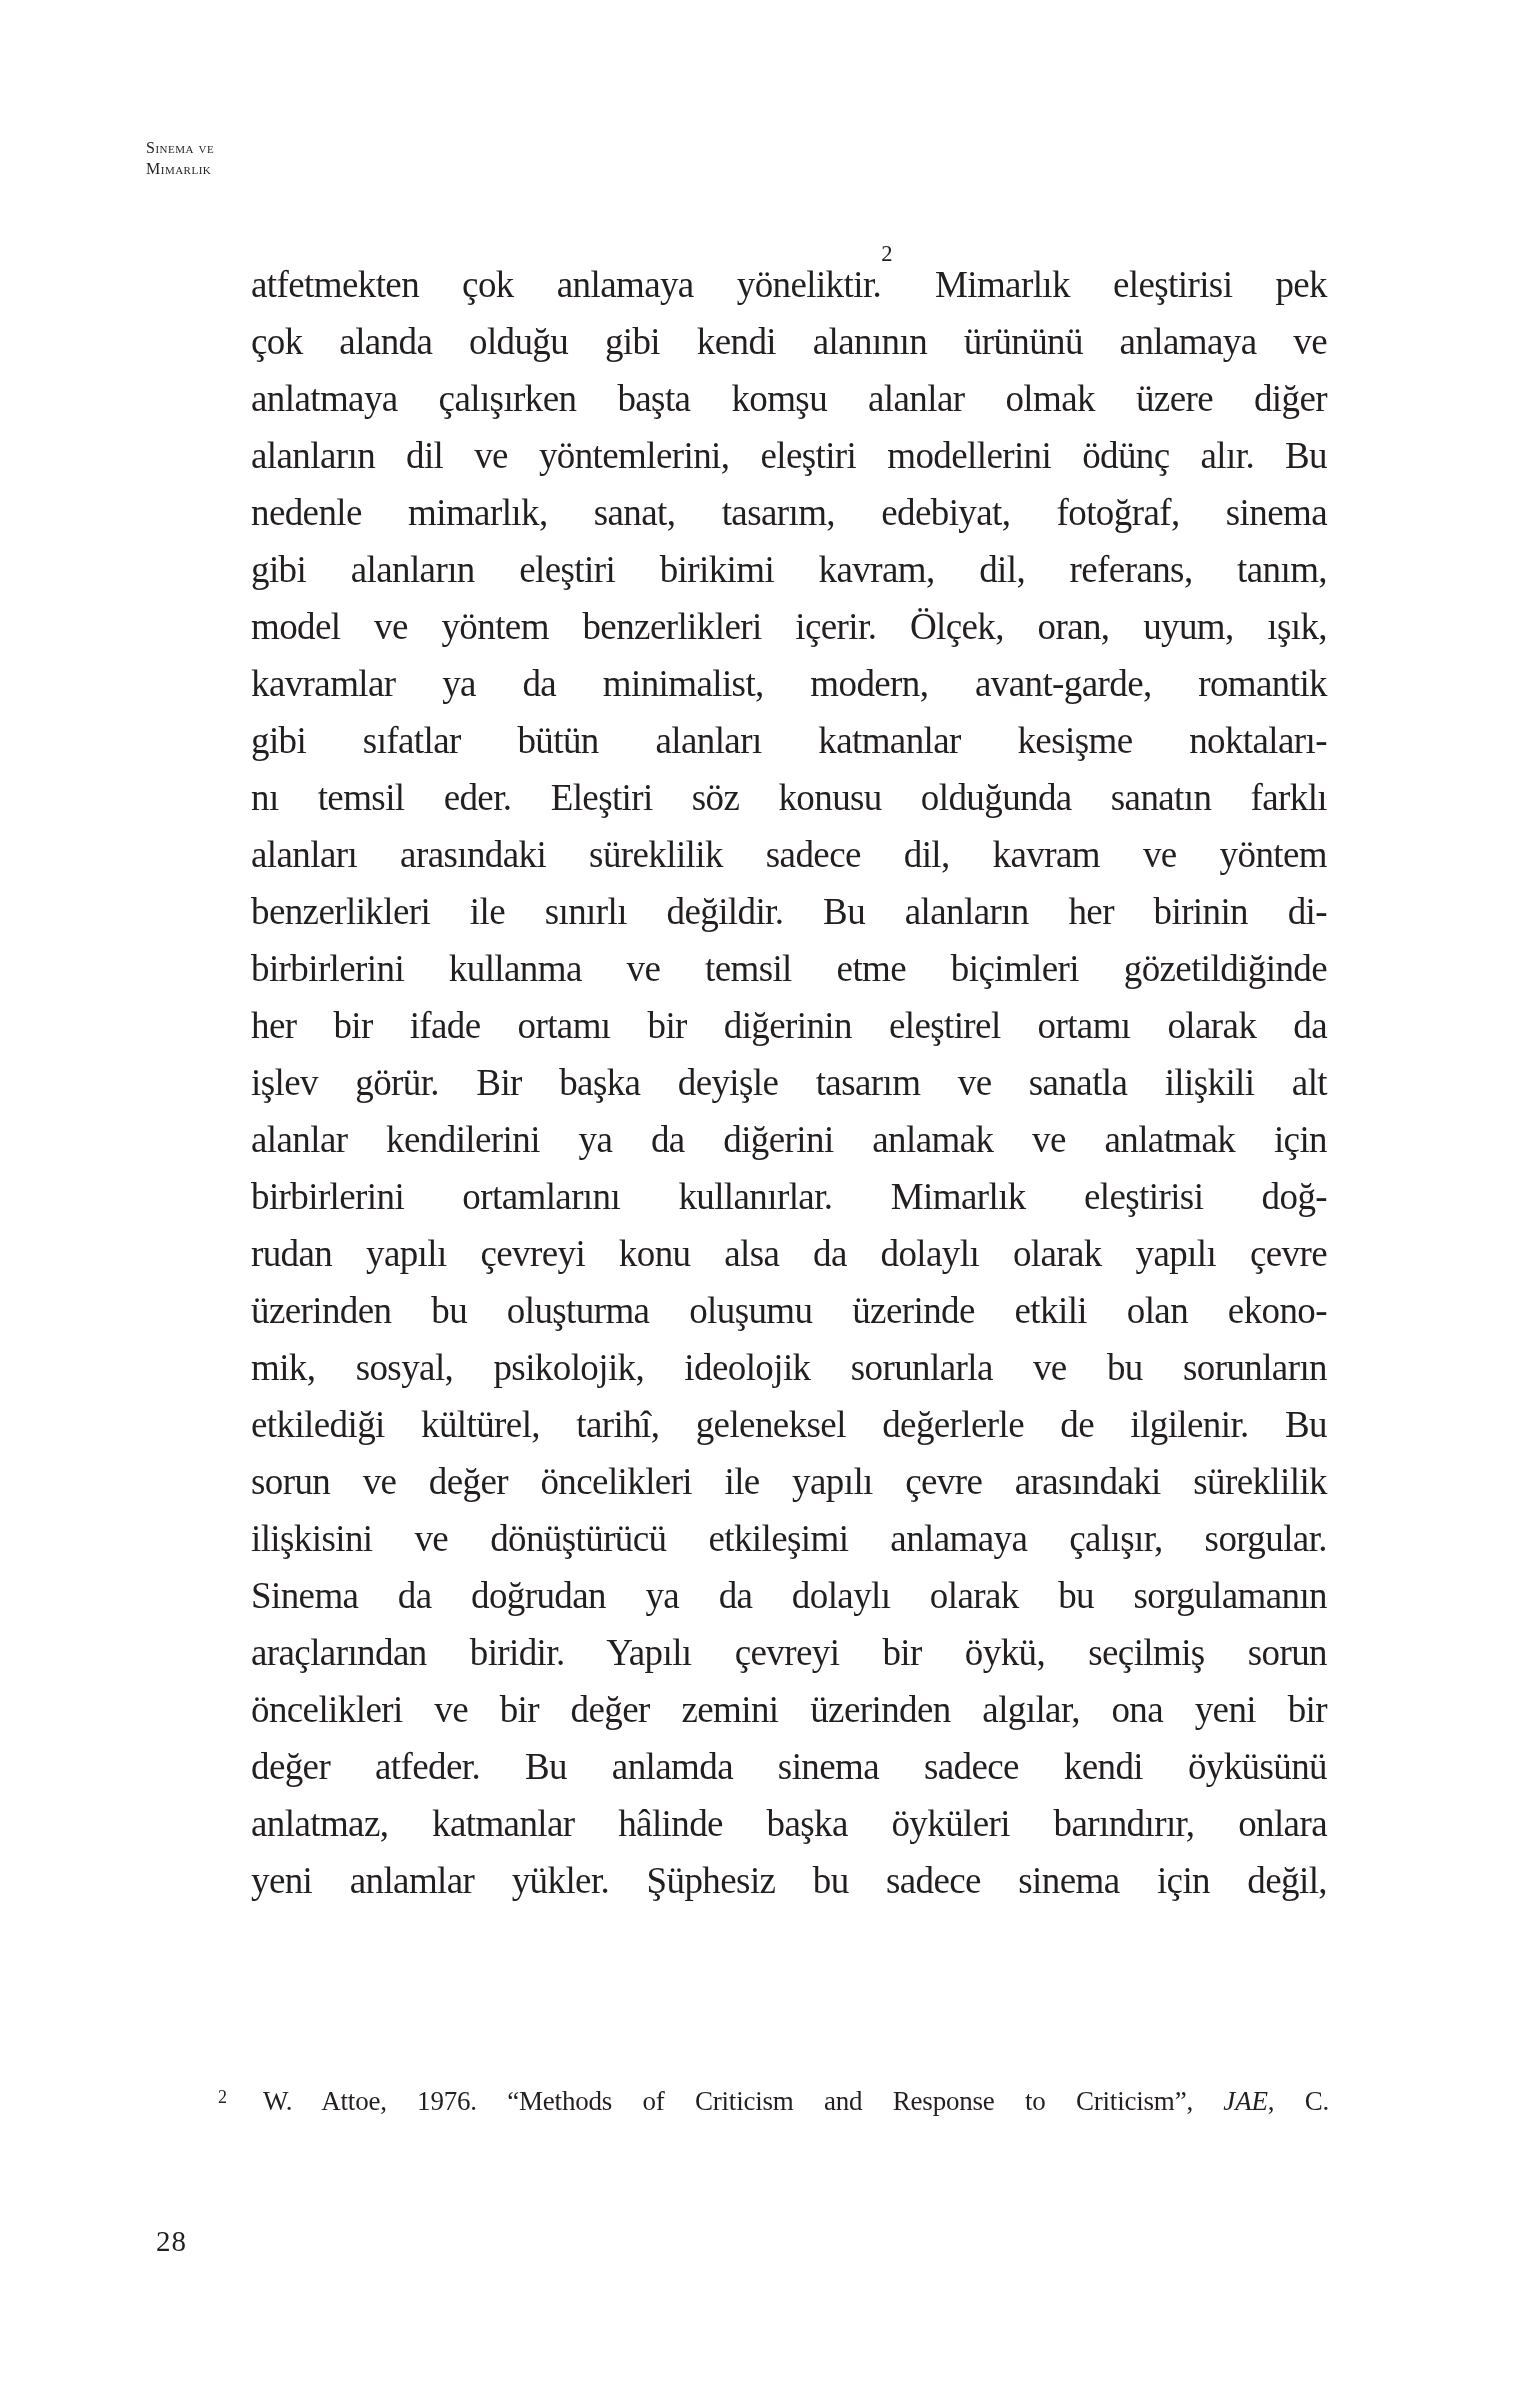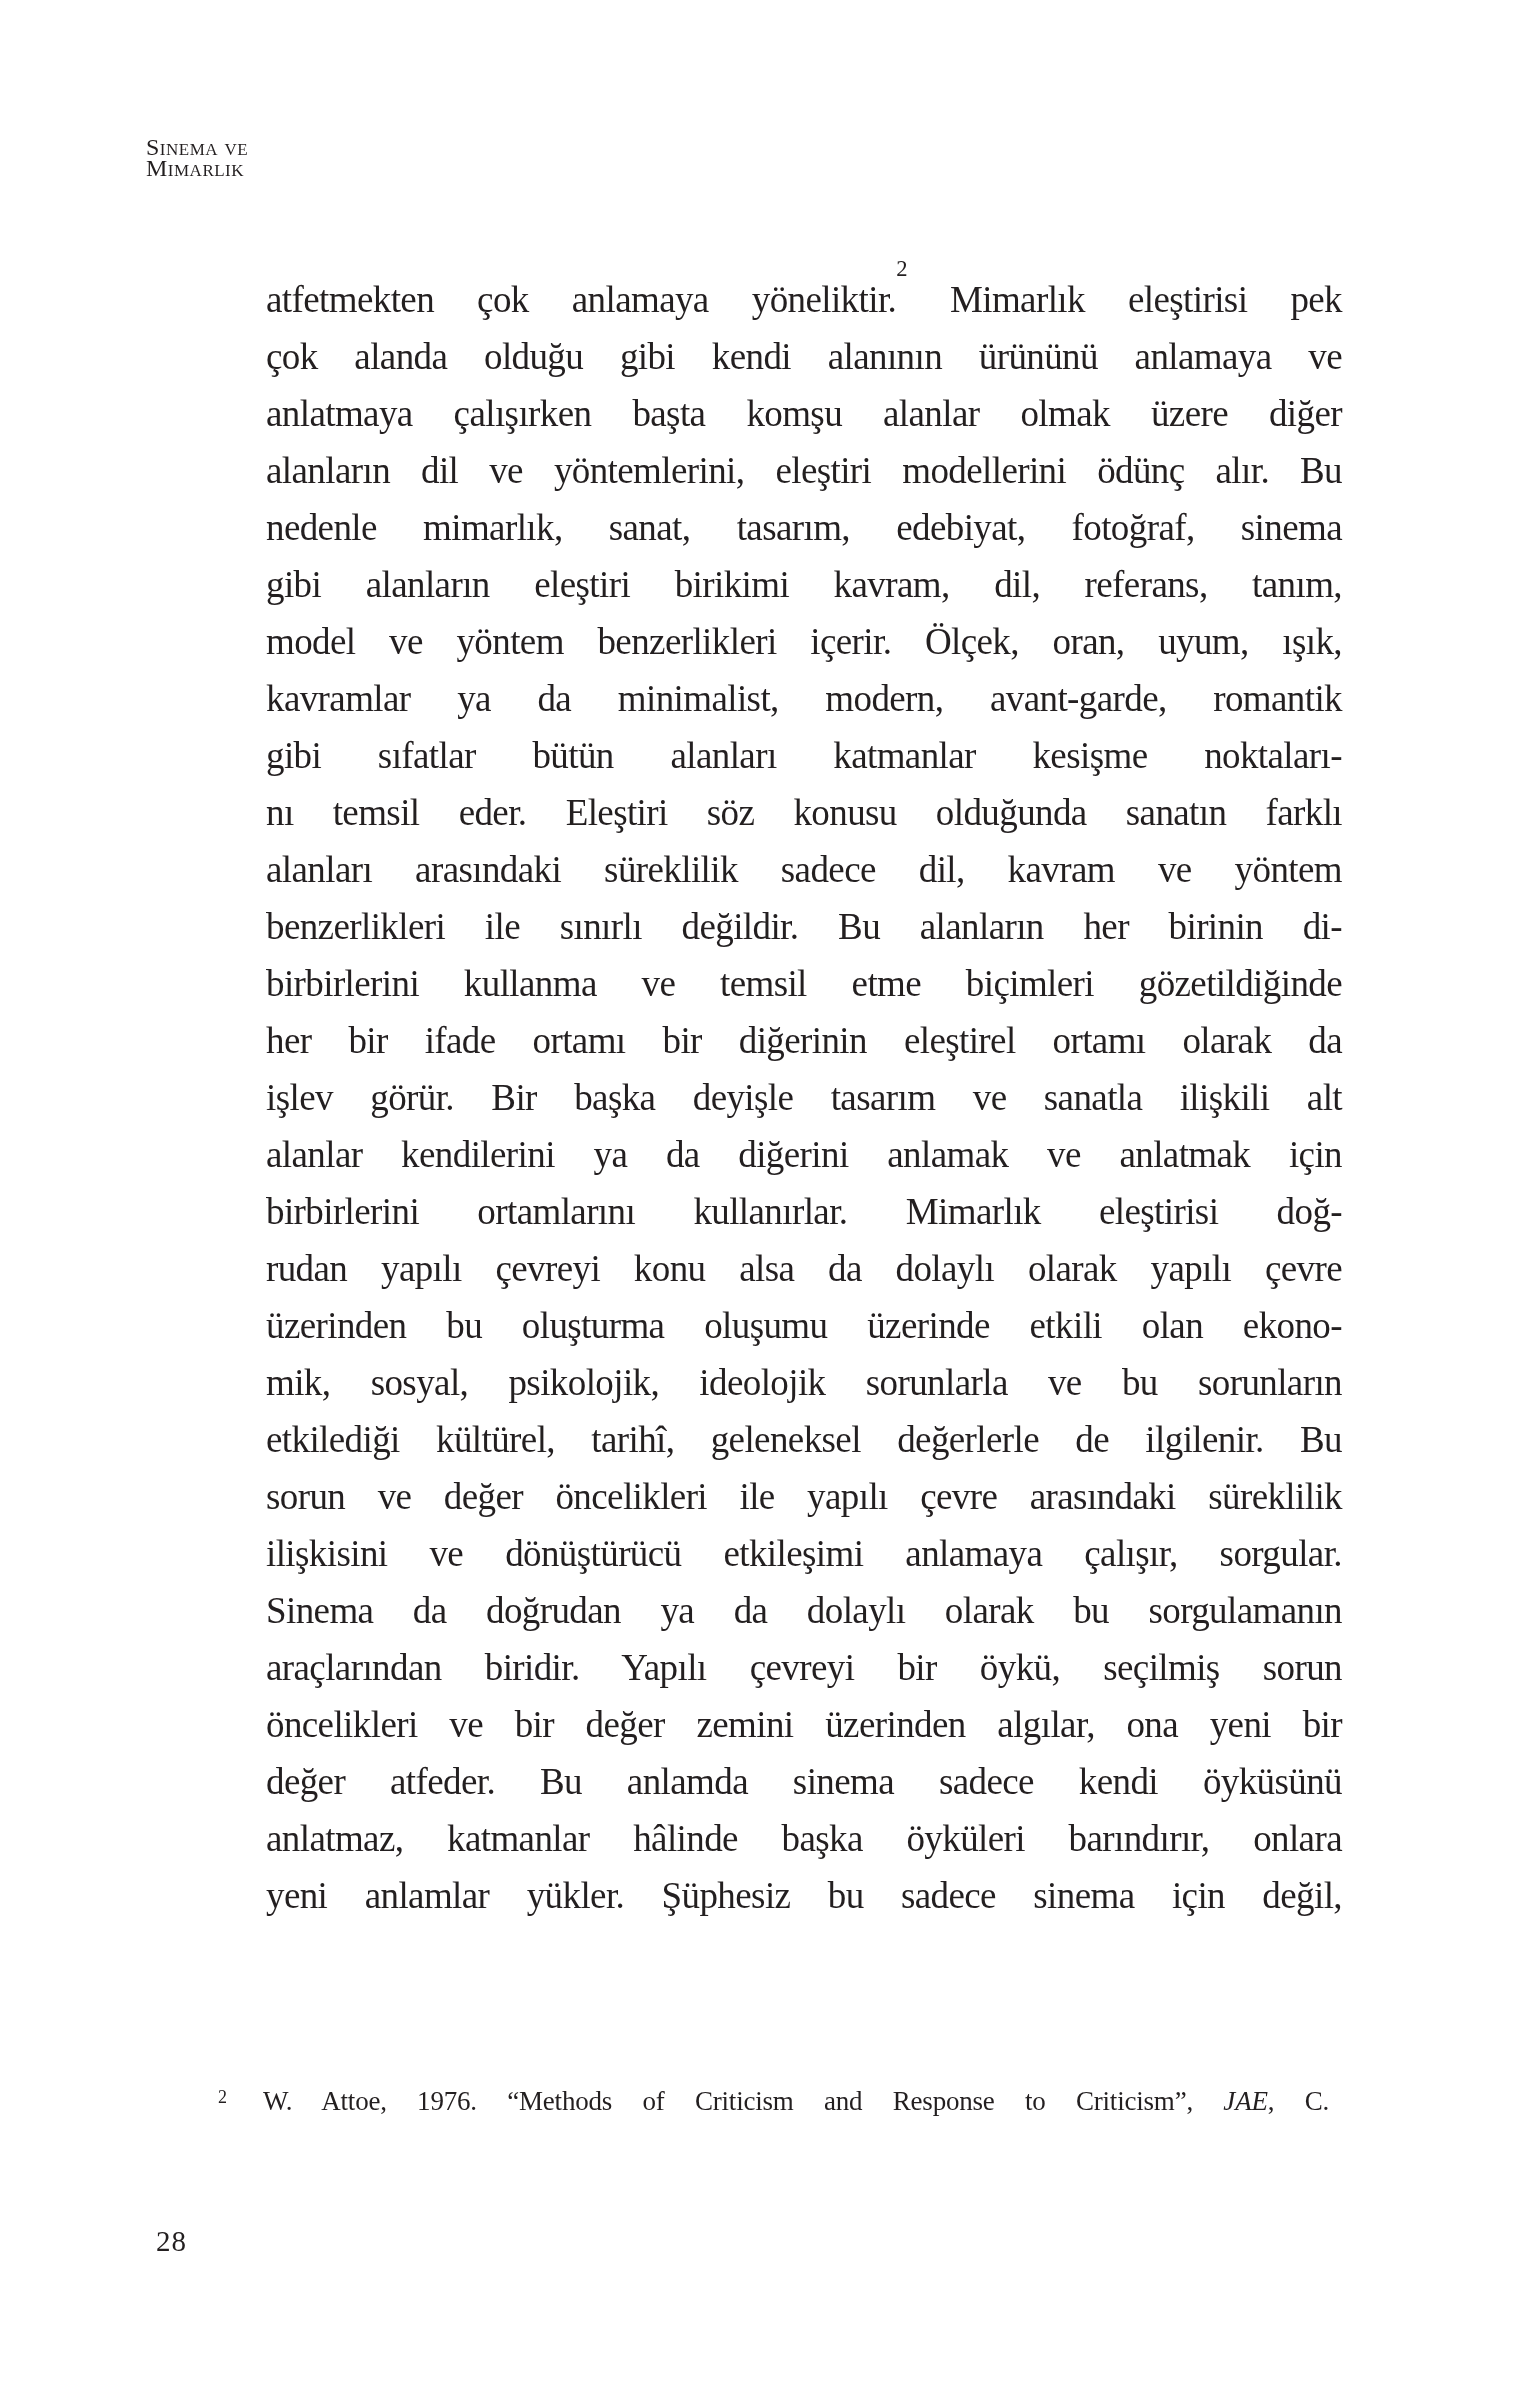--- a/index.html
+++ b/index.html
@@ -12,38 +12,38 @@
       height: 2403px;
       position: relative;
       overflow: hidden;
       color: #231f20;
       font-family: "Liberation Serif", "DejaVu Serif", serif;
     }
     .running-head {
       position: absolute;
       left: 146px;
       top: 137px;
-      font-size: 24px;
+      font-size: 16px;
       line-height: 21px;
       font-variant: small-caps;
       letter-spacing: 0.5px;
       color: #231f20;
     }
     .running-head div { white-space: nowrap; }
     .body-text {
       position: absolute;
       left: 251px;
       top: 256px;
       width: 1076px;
       font-size: 37px;
       line-height: 57px;
       text-align: justify;
       letter-spacing: -0.6px;
       word-spacing: -0.9px;
-      margin: 15px;
+      margin: 0;
     }
     .body-text .line {
       display: block;
       text-align: justify;
       text-align-last: justify;
       white-space: nowrap;
       height: 57px;
     }
     .body-text .line.last {
       text-align-last: justify;

